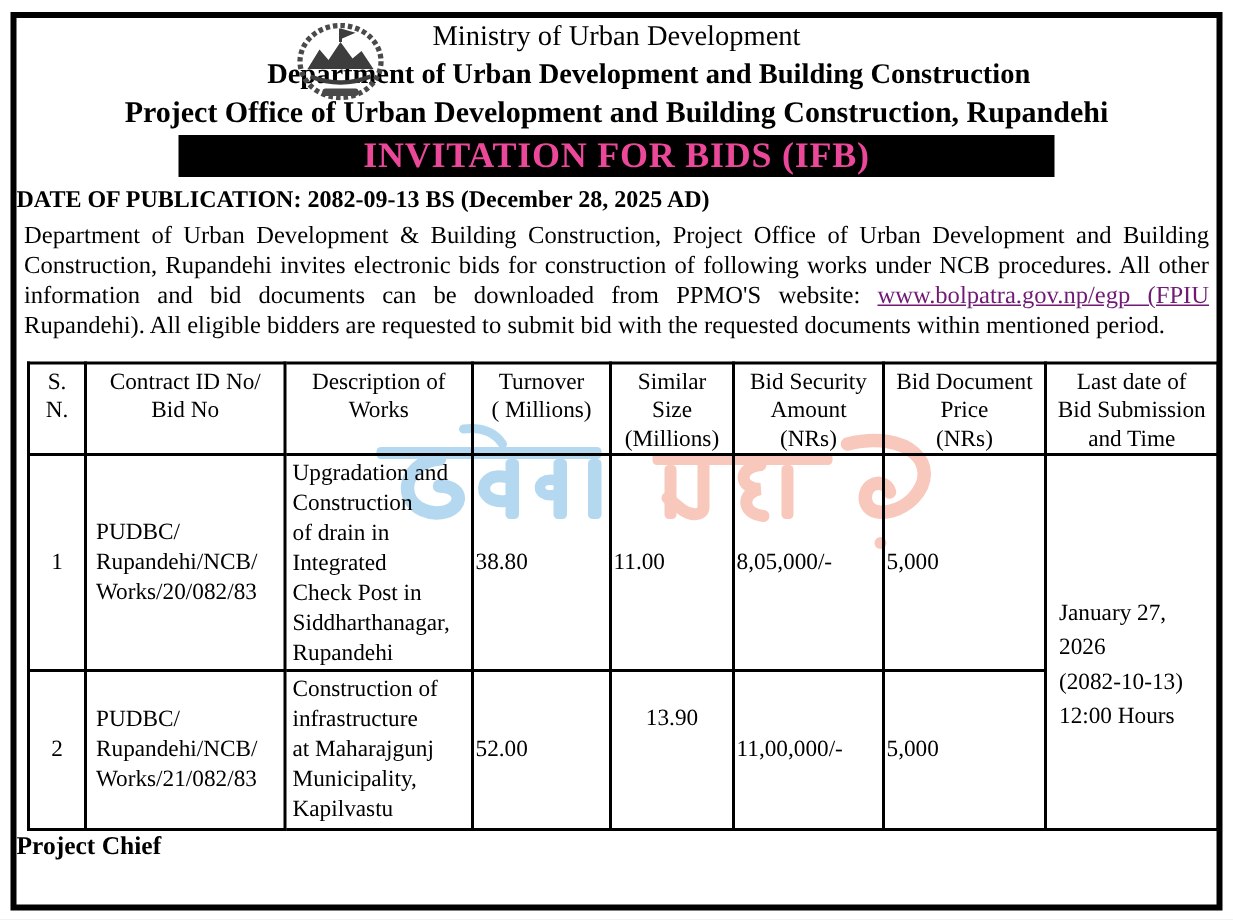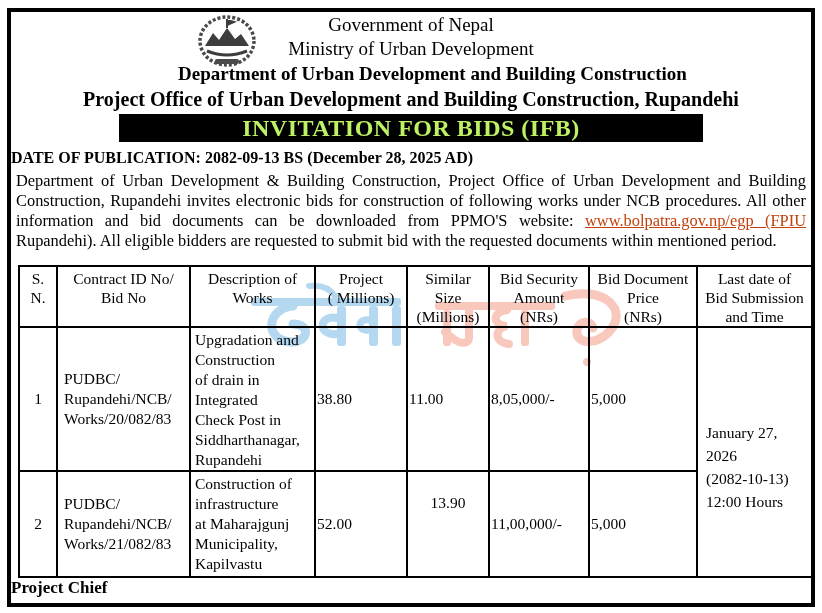--- a/index.html
+++ b/index.html
@@ -14,30 +14,30 @@
   }
   
   .doc-header{position:relative;text-align:center;padding-top:1px;}
   .h-line1,.h-line2{font-size:19px;line-height:24px;}
   .h-line3{font-size:19px;line-height:25px;font-weight:bold;margin-left:43px;}
   .h-line4{font-size:20px;line-height:26px;font-weight:bold;}
   .emblem{position:absolute;left:186px;top:3px;width:60px;height:52px;}
   
   .banner{
     width:584px;height:28px;margin:2px auto 0;background:#000;
-    color:#bef264;font-weight:bold;font-size:24px;line-height:28px;
+    color:#ec4899;font-weight:bold;font-size:24px;line-height:28px;
     text-align:center;letter-spacing:.5px;
   }
   .pub-date{margin-top:6px;text-align:left;font-weight:bold;font-size:16px;line-height:19px;}
   
   .intro{
     margin:4px 5px 0 5px;font-size:16.4px;line-height:20px;
     text-align:justify;
   }
-  .intro a{color:#c2410c;text-decoration:underline;cursor:pointer;}
+  .intro a{color:#701a75;text-decoration:underline;cursor:pointer;}
   
   .bid-table{
     position:relative;z-index:1;margin:14px 0 0 7px;border-collapse:collapse;
     table-layout:fixed;width:793px;background:transparent;font-size:15.5px;
   }
   .bid-table th,.bid-table td{border:2px solid #000;background:transparent;box-sizing:border-box;}
   .bid-table th{
     font-weight:normal;text-align:center;vertical-align:top;
     padding:2px 1px 0;line-height:19px;white-space:pre-line;
   }
@@ -83,21 +83,20 @@
     </svg>
 
     <div class="doc-header">
       <svg class="emblem" viewBox="0 0 60 52" aria-hidden="true">
         <ellipse cx="30" cy="26" rx="27" ry="24" fill="none" stroke="#4a4a4a" stroke-width="3.5" stroke-dasharray="3,2"></ellipse>
         <path d="M8,31 L16,18 L22,25 L30,13 L38,24 L44,19 L52,31 Z" fill="#3d3d3d"></path>
         <path d="M10,36 Q30,44 50,36" stroke="#3d3d3d" stroke-width="3" fill="none"></path>
         <path d="M30,4 L30,13 M30,5 L37,7 L30,10" stroke="#3d3d3d" stroke-width="2" fill="#3d3d3d"></path>
         <rect x="18" y="44" width="24" height="5" rx="2" fill="#4a4a4a"></rect>
       </svg>
-      <div class="h-line1">Government of Nepal</div>
       <div class="h-line2">Ministry of Urban Development</div>
       <div class="h-line3">Department of Urban Development and Building Construction</div>
       <div class="h-line4">Project Office of Urban Development and Building Construction, Rupandehi</div>
     </div>
 
     <div class="banner">INVITATION FOR BIDS (IFB)</div>
 
     <div class="pub-date">DATE OF PUBLICATION: 2082-09-13 BS (December 28, 2025 AD)</div>
 
     <p class="intro"><span>Department of Urban Development &amp; Building Construction, Project Office of Urban Development and Building Construction, Rupandehi invites electronic bids for construction of following works under NCB procedures. All other information and bid documents can be downloaded from PPMO'S website: </span><a>www.bolpatra.gov.np/egp (FPIU</a><span> Rupandehi). All eligible bidders are requested to submit bid with the requested documents within mentioned period.</span></p>
@@ -114,21 +113,21 @@
           <col style="width:115px">
       </colgroup>
       <thead>
         <tr>
           <th>S.
 N.</th>
           <th>Contract ID No/
 Bid No</th>
           <th>Description of
 Works</th>
-          <th>Project
+          <th>Turnover
 ( Millions)</th>
           <th>Similar
 Size
 (Millions)</th>
           <th>Bid Security
 Amount
 (NRs)</th>
           <th>Bid Document
 Price
 (NRs)</th>

